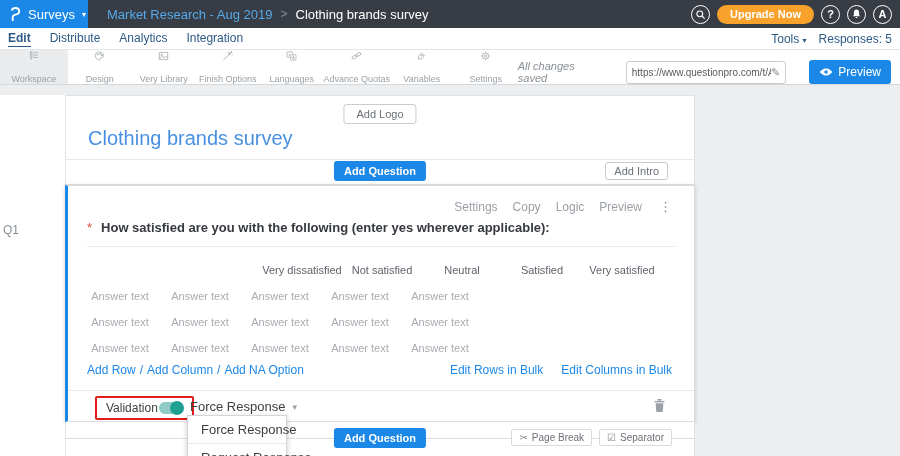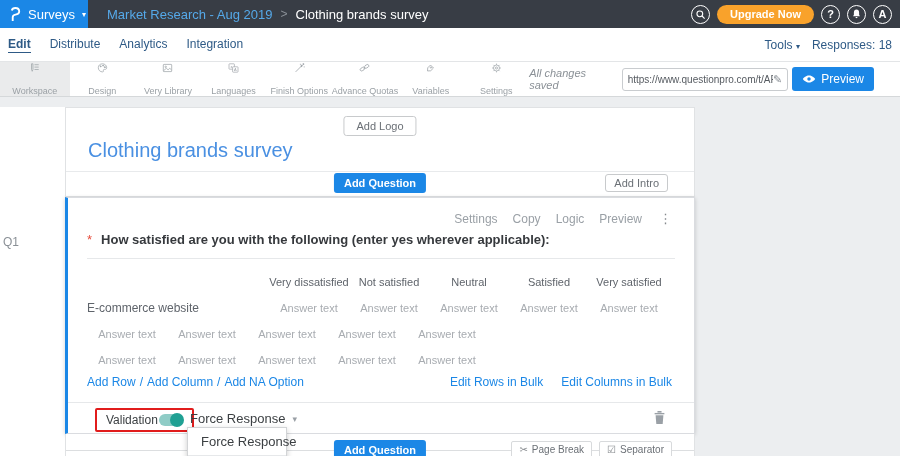--- a/index.html
+++ b/index.html
@@ -13,34 +13,34 @@
   .logo-area .caret { color:#fff; font-size:8px; margin-left:1px; }
   .crumb { margin-left:19px; display:flex; align-items:center; font-size:13px; }
   .crumb-folder { color:#55a9e9; }
   .crumb-sep { color:#8a9097; margin:0 8px; font-size:12px; }
   .crumb-name { color:#ffffff; }
   .tb-right { margin-left:auto; display:flex; align-items:center; gap:7px; padding-right:8px; }
   .circle-btn { width:19px; height:19px; border:1.5px solid #fff; border-radius:50%; color:#fff; font-size:11px; font-weight:bold; display:flex; align-items:center; justify-content:center; cursor:pointer; }
   .upgrade-btn { height:19px; background:#f9a22b; border:none; border-radius:10px; color:#fff; font-size:11px; font-weight:bold; padding:0 13px; cursor:pointer; font-family:inherit; }
 
   
-  .nav-row { height:34px; background:#fff; border-bottom:1px solid #e3e5e7; display:flex; align-items:center; padding-left:8px; }
+  .nav-row { height:22px; background:#fff; border-bottom:1px solid #e3e5e7; display:flex; align-items:center; padding-left:8px; }
   .nav-item { font-size:12px; color:#2e5a86; margin-right:19px; cursor:pointer; padding-bottom:1px; }
   .nav-item.active { font-weight:bold; border-bottom:1px solid #2e5a86; }
   .nav-right { margin-left:auto; display:flex; align-items:center; gap:12px; padding-right:8px; font-size:12px; color:#2e5a86; }
   .nav-right .tools { cursor:pointer; }
   .nav-right .caret { font-size:8px; }
 
   
   .toolbar { height:35px; background:#fff; border-bottom:1px solid #d5d8da; display:flex; align-items:stretch; }
   .tool-item { width:66px; display:flex; flex-direction:column; align-items:center; justify-content:center; cursor:pointer; }
   .tool-item.active { width:70px; background:#eaebec; }
   .tool-item svg { display:block; }
   .tool-label { font-size:9px; color:#9ba1a6; margin-top:12px; white-space:nowrap; }
-  .toolbar-right { margin-left:auto; display:flex; align-items:center; gap:4px; padding-right:26px; }
+  .toolbar-right { margin-left:auto; display:flex; align-items:flex-end; gap:23px; padding-right:9px; }
   .saved-text { font-style:italic; font-size:11px; color:#8a9096; }
   .url-box { width:168px; height:23px; border:1px solid #c9cccf; border-radius:3px; background:#fff; display:flex; align-items:center; padding:0 5px; }
   .url-box input { border:none; outline:none; flex:1; min-width:0; font-family:inherit; font-size:10px; color:#565b61; background:transparent; }
   .url-pencil { font-size:11px; color:#8a9096; cursor:pointer; }
   .preview-btn { height:24px; background:#1b87e6; border:none; border-radius:3px; color:#fff; font-size:12px; padding:0 10px; display:flex; align-items:center; gap:5px; cursor:pointer; font-family:inherit; }
 
   
   .main { position:relative; height:371px; overflow:hidden; }
   .white-panel { position:absolute; left:0; top:10px; width:695px; height:361px; background:#fff; }
   .q-index { position:absolute; left:3px; top:138px; font-size:12px; color:#8a9096; }
@@ -57,21 +57,21 @@
   
   .q-block { position:absolute; left:65px; top:100px; width:630px; height:237px; background:#fff; border:1px solid #dadce0; border-left:3px solid #1b87e6; box-shadow:0 1px 4px rgba(0,0,0,0.18); }
   .q-actions { position:absolute; top:13px; right:22px; display:flex; align-items:center; gap:15px; font-size:12px; color:#9aa0a6; }
   .q-actions span { cursor:pointer; }
   .q-actions .kebab { font-size:13px; color:#85898d; margin-left:2px; }
   .q-text-row { position:absolute; top:34px; left:19px; display:flex; align-items:baseline; }
   .req-star { color:#e74c3c; font-size:13px; margin-right:9px; }
   .q-text { font-size:13px; font-weight:bold; color:#36393d; cursor:text; }
   .q-hr { position:absolute; top:60px; left:19px; right:19px; border-top:1px solid #e6e8ea; }
 
-  .matrix { position:absolute; top:71px; left:19px; width:582px; }
+  .matrix { position:absolute; top:71px; left:12px; width:582px; }
   .m-row { display:flex; height:26px; align-items:center; }
   .m-label { width:182px; font-size:12px; color:#5f646b; cursor:text; }
   .m-cell { width:80px; text-align:center; font-size:11px; }
   .m-head { color:#5f646b; cursor:text; }
   .m-answer { color:#a8acb1; cursor:text; }
 
   .links-row { position:absolute; top:177px; left:19px; right:22px; display:flex; align-items:center; font-size:12px; }
   .link { color:#1b87e6; cursor:pointer; }
   .link-sep { color:#1b87e6; margin:0 4px; }
   .bulk-links { margin-left:auto; display:flex; gap:18px; }
@@ -134,21 +134,21 @@
   </div>
 </div>
 
 <div class="nav-row">
   <span class="nav-item active">Edit</span>
   <span class="nav-item">Distribute</span>
   <span class="nav-item">Analytics</span>
   <span class="nav-item">Integration</span>
   <div class="nav-right">
     <span class="tools"><span>Tools</span> <span class="caret">▾</span></span>
-    <span>Responses: 18</span>
+    <span>Responses: 5</span>
   </div>
 </div>
 
 <div class="toolbar">
   <div class="tool-item active">
     <svg width="19" height="17" viewBox="0 0 20 20" stroke="#9ba1a6" stroke-width="1.2" fill="none">
         <path d="M5 3 H7.4 V12.5 L6.2 15.5 L5 12.5 Z"></path>
         <line x1="10" y1="4.5" x2="17" y2="4.5"></line>
         <line x1="10" y1="8.5" x2="17" y2="8.5"></line>
         <line x1="10" y1="12.5" x2="17" y2="12.5"></line>
@@ -164,40 +164,40 @@
       </svg>
     <span class="tool-label">Design</span>
   </div>
   <div class="tool-item">
     <svg width="19" height="17" viewBox="0 0 20 20" stroke="#9ba1a6" stroke-width="1.2" fill="none">
         <rect x="3" y="4" width="14" height="12" rx="1"></rect>
         <circle cx="7" cy="8" r="1.2"></circle>
         <path d="M3.5 14.5 L8 10.5 L11 13 L13.8 10.5 L16.5 13"></path>
       </svg>
     <span class="tool-label">Very Library</span>
-  </div>
-  <div class="tool-item">
-    <svg width="19" height="17" viewBox="0 0 20 20" stroke="#9ba1a6" stroke-width="1.1" fill="none">
-        <rect x="2.5" y="3" width="9" height="9" rx="1"></rect>
-        <rect x="8.5" y="8" width="9" height="9" rx="1" fill="#fff"></rect>
-        <text x="5.2" y="9.6" font-size="6.5" stroke="none" fill="#9ba1a6">z</text>
-        <text x="11" y="14.8" font-size="6.5" stroke="none" fill="#9ba1a6">A</text>
-      </svg>
-    <span class="tool-label">Languages</span>
   </div>
   <div class="tool-item">
     <svg width="19" height="17" viewBox="0 0 20 20" stroke="#9ba1a6" stroke-width="1.3" fill="none">
         <line x1="3.5" y1="16.5" x2="13" y2="7"></line>
         <path d="M12.3 7.7 L14.8 5.2" stroke-width="2.4"></path>
         <line x1="16.5" y1="2" x2="16.5" y2="5"></line>
         <line x1="15" y1="3.5" x2="18" y2="3.5"></line>
         <line x1="11.5" y1="3" x2="11.5" y2="4.8"></line>
         <line x1="17" y1="8.2" x2="18.8" y2="8.2"></line>
       </svg>
     <span class="tool-label">Finish Options</span>
+  </div>
+  <div class="tool-item">
+    <svg width="19" height="17" viewBox="0 0 20 20" stroke="#9ba1a6" stroke-width="1.1" fill="none">
+        <rect x="2.5" y="3" width="9" height="9" rx="1"></rect>
+        <rect x="8.5" y="8" width="9" height="9" rx="1" fill="#fff"></rect>
+        <text x="5.2" y="9.6" font-size="6.5" stroke="none" fill="#9ba1a6">z</text>
+        <text x="11" y="14.8" font-size="6.5" stroke="none" fill="#9ba1a6">A</text>
+      </svg>
+    <span class="tool-label">Languages</span>
   </div>
   <div class="tool-item">
     <svg width="19" height="17" viewBox="0 0 20 20" stroke="#9ba1a6" stroke-width="1.2" fill="none">
         <rect x="2.5" y="9.5" width="8" height="4.6" rx="2.3" transform="rotate(-30 6.5 11.8)"></rect>
         <rect x="9.5" y="5" width="8" height="4.6" rx="2.3" transform="rotate(-30 13.5 7.3)"></rect>
         <line x1="8.5" y1="10.5" x2="11.5" y2="8.7"></line>
       </svg>
     <span class="tool-label">Advance Quotas</span>
   </div>
   <div class="tool-item">
@@ -272,21 +272,20 @@
     <div class="matrix">
       <div class="m-row">
         <div class="m-label"></div>
         <div class="m-cell m-head">Very dissatisfied</div>
         <div class="m-cell m-head">Not satisfied</div>
         <div class="m-cell m-head">Neutral</div>
         <div class="m-cell m-head">Satisfied</div>
         <div class="m-cell m-head">Very satisfied</div>
       </div>
       <div class="m-row">
-        <div class="m-label">E-commerce website</div>
         <div class="m-cell m-answer">Answer text</div>
         <div class="m-cell m-answer">Answer text</div>
         <div class="m-cell m-answer">Answer text</div>
         <div class="m-cell m-answer">Answer text</div>
         <div class="m-cell m-answer">Answer text</div>
       </div>
       <div class="m-row">
         <div class="m-cell m-answer">Answer text</div>
         <div class="m-cell m-answer">Answer text</div>
         <div class="m-cell m-answer">Answer text</div>

